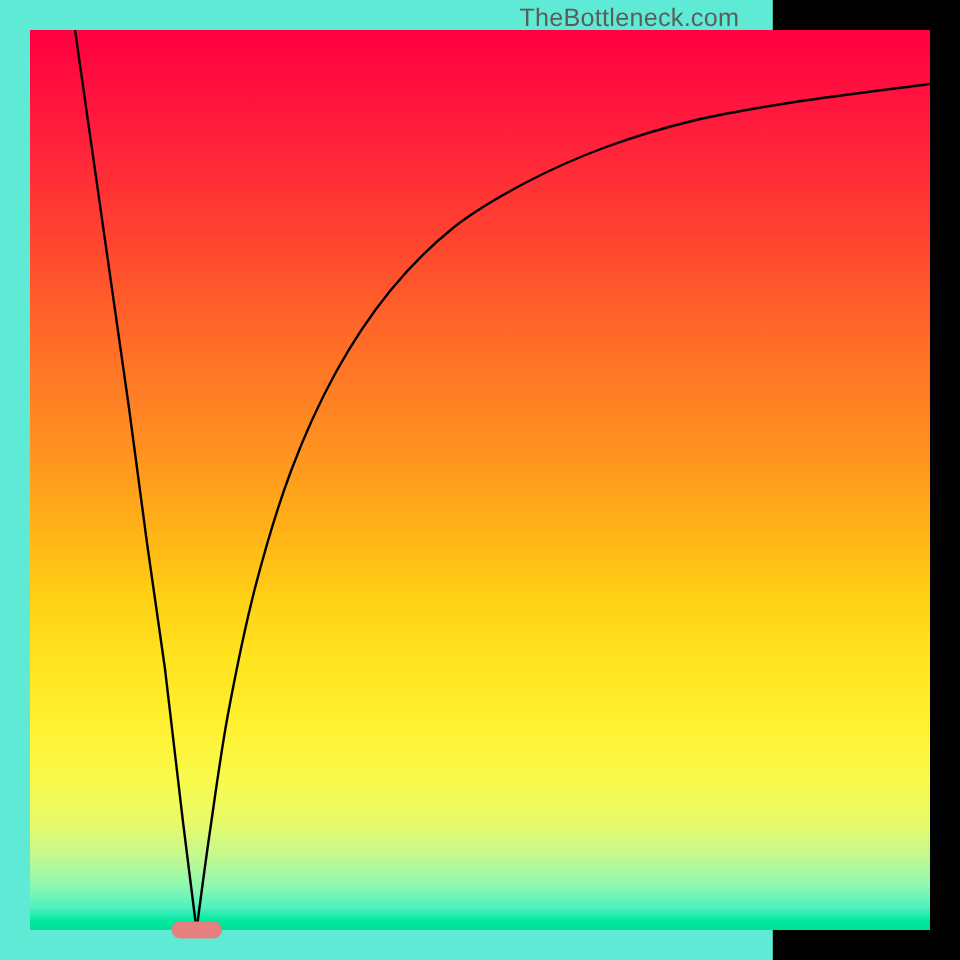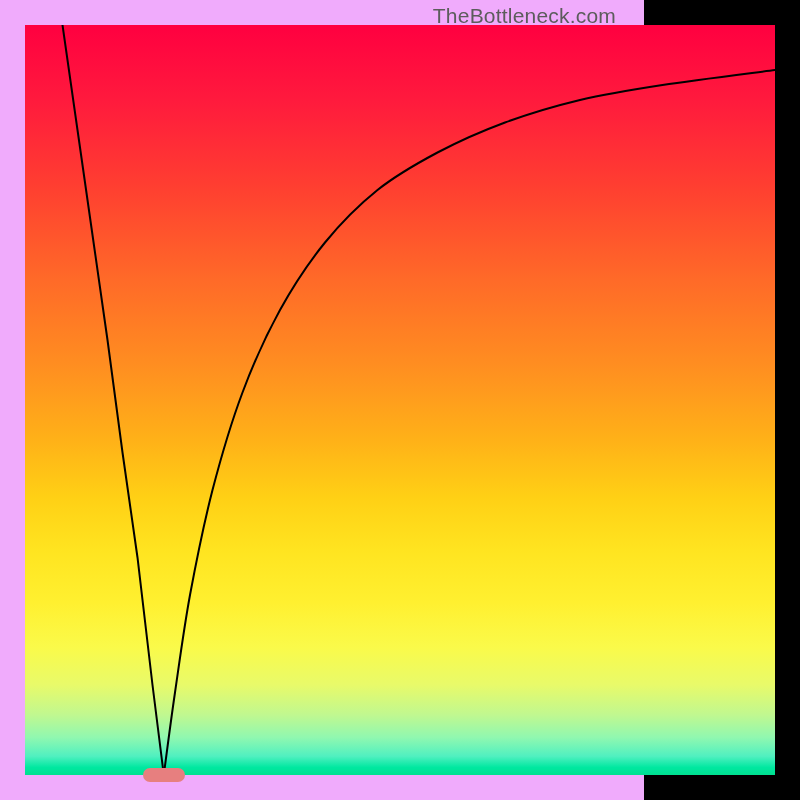--- a/index.html
+++ b/index.html
@@ -7,21 +7,21 @@
     padding: 0;
     width: 800px;
     height: 800px;
     overflow: hidden;
     background: #000;
   }
   .chart-container {
     position: relative;
     width: 644px;
     height: 800px;
-    background: #f0abfc;
+    background: #5eead4;
   }
   .plot-area {
     position: absolute;
     left: 25px;
     top: 25px;
     width: 750px;
     height: 750px;
     background: linear-gradient(to bottom,
       #ff0040 0%,
       #ff1a3d 10%,

